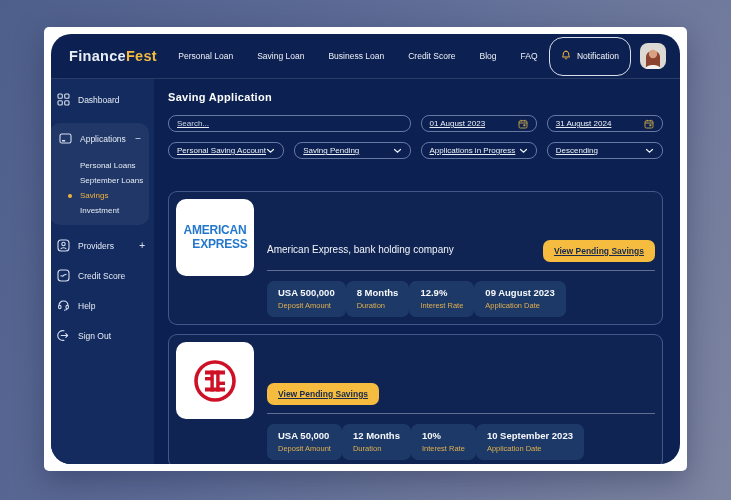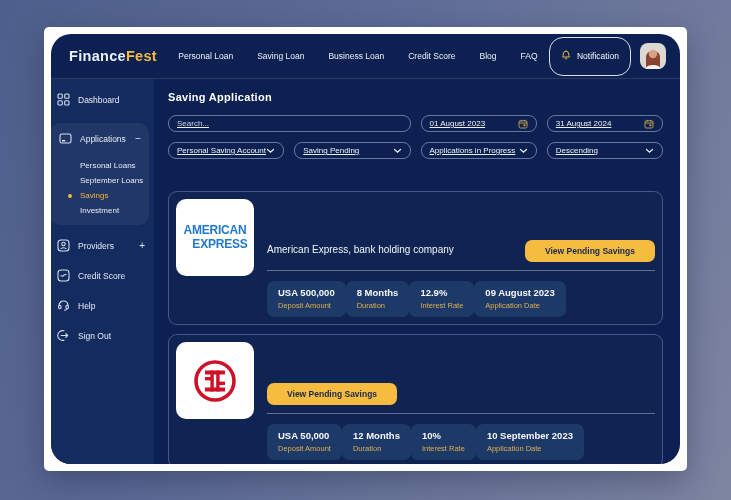--- a/index.html
+++ b/index.html
@@ -81,22 +81,22 @@
     width:78px; height:77px; flex:0 0 78px; background:#fff; border-radius:10px;
     display:flex; align-items:center; justify-content:center;
   }
   .amex { text-align:center; color:#2478CC; font-weight:800; font-size:12px; line-height:1.1; letter-spacing:-.2px; }
   .amex .l2 { transform:translateX(5px); display:block; }
   .card-content { flex:1; padding-top:3px; min-width:0;margin-top:38px; }
   .card-head { display:flex; align-items:flex-start; justify-content:space-between; }
   .bank-name { font-size:10px; color:#F2F5FA; padding-top:4px; }
   .btn-yellow {
     background:#F5BC3F; border:none; border-radius:7px; color:#17294E;
-    font-size:8.5px; font-weight:700; padding:6px 20px; cursor:pointer;
-    font-family:"Liberation Sans", sans-serif; white-space:nowrap;
+    font-size:8.5px; font-weight:700; padding:6px 11px; cursor:pointer;
+    font-family:"Liberation Sans", sans-serif; white-space:nowrap;text-decoration:underline;
   }
   .divider { height:1px; background:rgba(214,222,240,.4); margin:8px 0 10px; }
   .stats { display:flex; gap:0; }
   .stat { background:#1D3967; border-radius:7px; padding:6px 11px 7px; }
   .stat-value { font-size:9.5px; font-weight:700; color:#F6F8FC; white-space:nowrap; }
   .stat-label { font-size:7.5px; color:#E0AF4D; margin-top:3px; white-space:nowrap; }
 </style>
 </head>
 <body>
 

